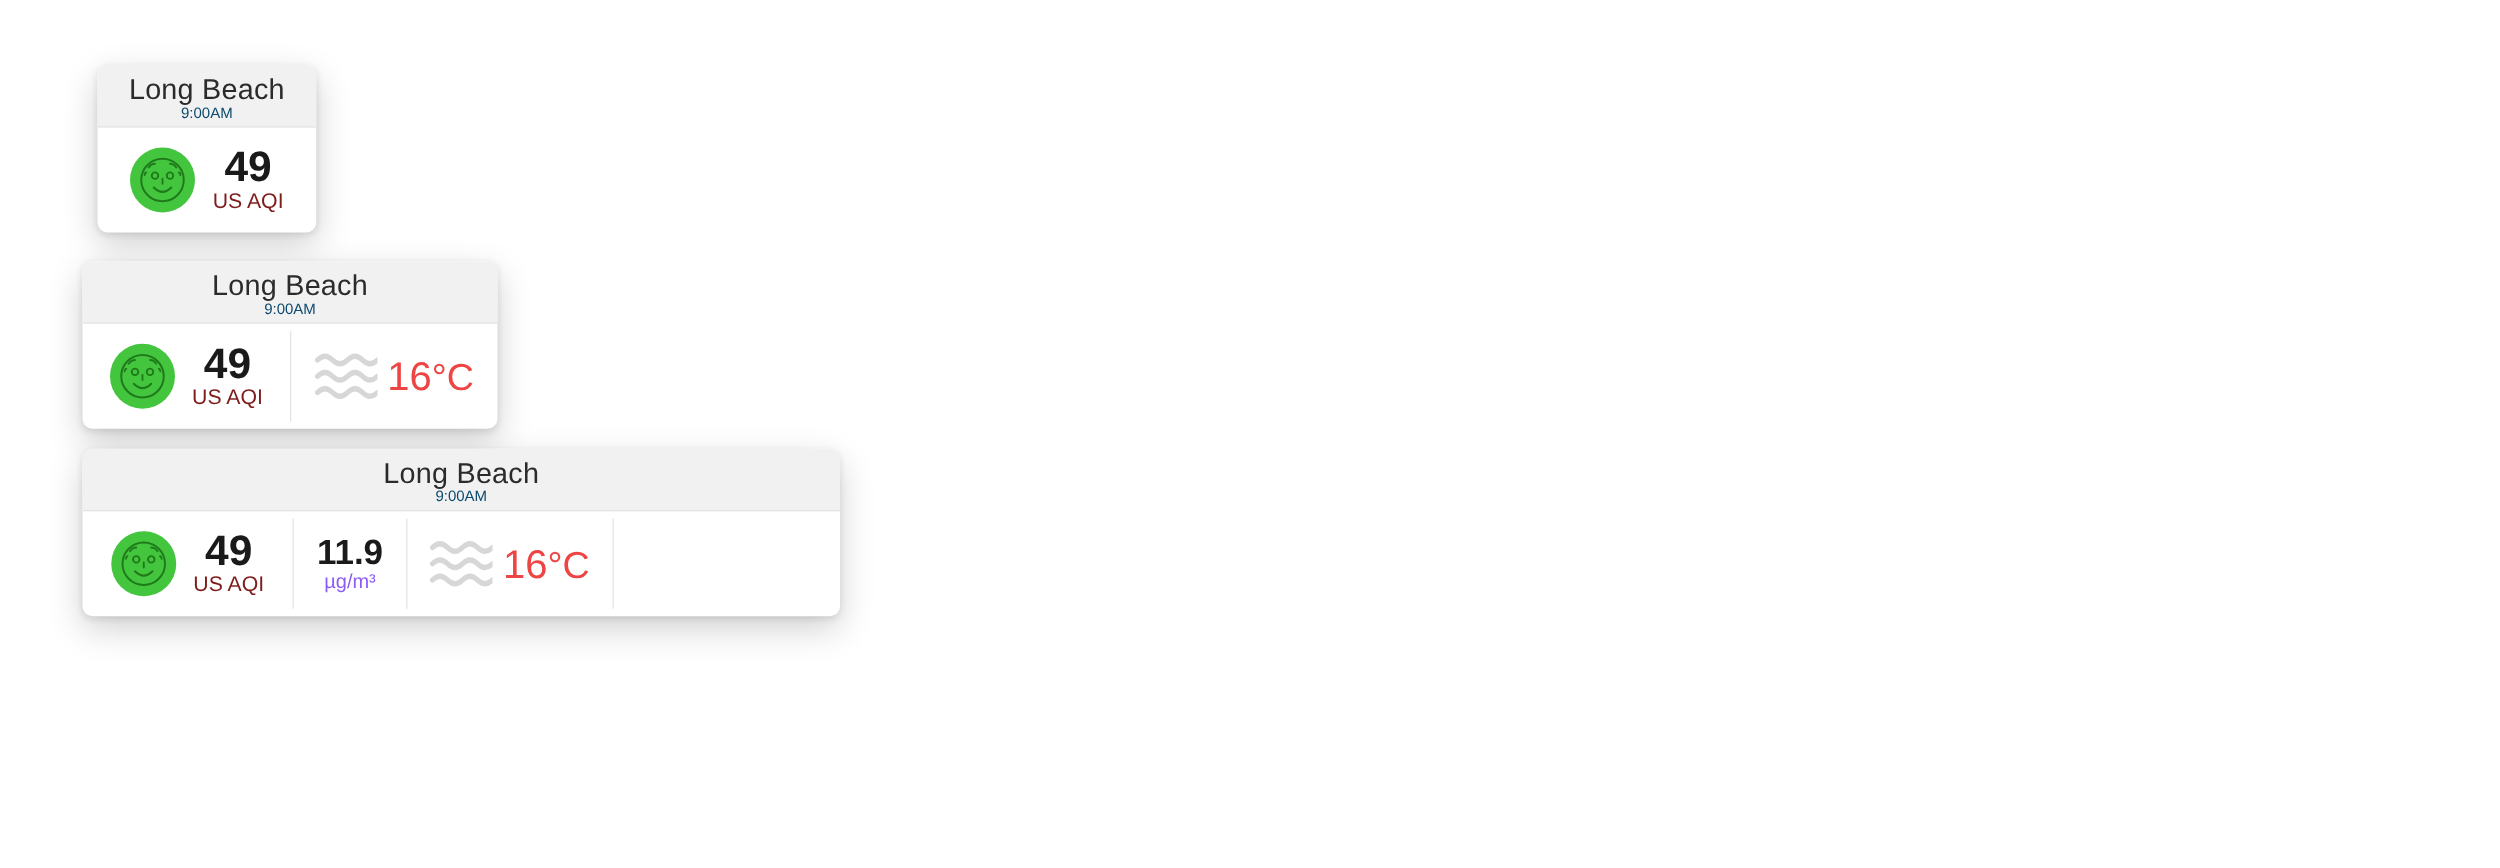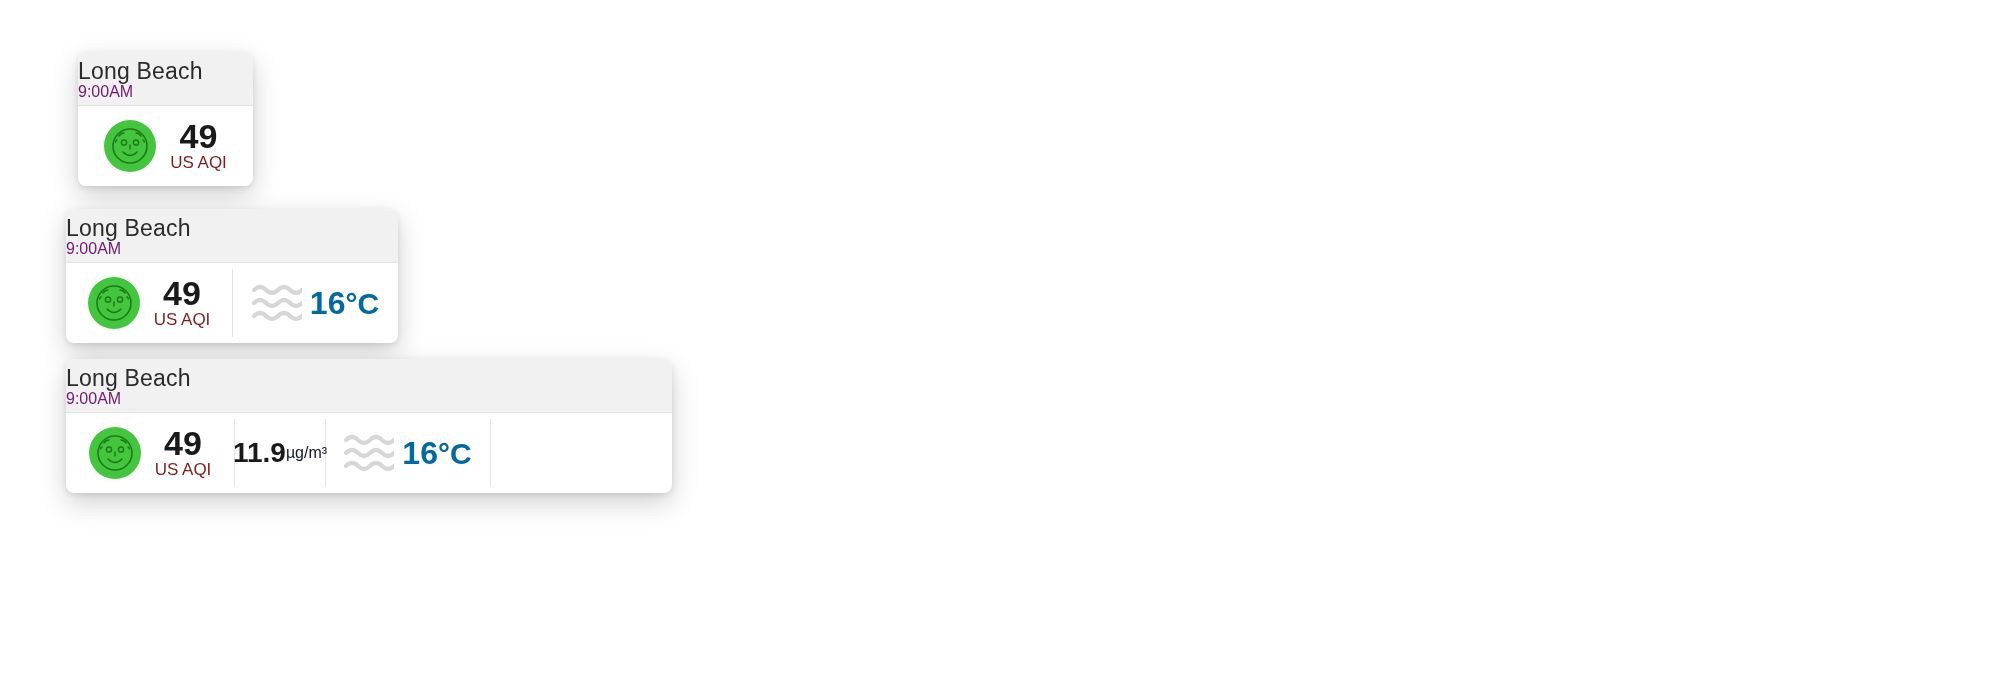--- a/index.html
+++ b/index.html
@@ -13,33 +13,33 @@
     position: absolute;
     background: #ffffff;
     border-radius: 8px;
     box-shadow: 0 10px 28px rgba(0,0,0,0.18), 0 2px 6px rgba(0,0,0,0.10);
     overflow: hidden;
     display: flex;
     flex-direction: column;
   }
   .widget-header {
     background: #f1f1f1;
-    text-align: left;
+    text-align: center;
     padding: 6px 0 4px 0;
     border-bottom: 1px solid #e3e3e3;
   }
   .widget-title {
     font-size: 23px;
     font-weight: 400;
     color: #2b2b2b;
     letter-spacing: 0.2px;
   }
   .widget-time {
-    font-size: 16px;
-    color: #701a75;
+    font-size: 12px;
+    color: #0c4a6e;
     margin-top: -2px;
   }
   .widget-body {
     display: flex;
     flex: 1;
     align-items: stretch;
   }
   .cell {
     display: flex;
     align-items: center;
@@ -58,27 +58,27 @@
     width: 52px; height: 52px;
     border-radius: 50%;
     background: #43c53d;
     display: flex; align-items: center; justify-content: center;
     flex: none;
   }
   .aqi-text { text-align: center; }
   .aqi-value { font-size: 34px; font-weight: 700; color: #1a1a1a; line-height: 1; }
   .aqi-label { font-size: 17px; font-weight: 300; color: #7f1d1d; margin-top: 0px; }
   
-  .pm-cell { flex-direction: row; padding: 0 16px; }
+  .pm-cell { flex-direction: column; padding: 0 16px; }
   .pm-value { font-size: 28px; font-weight: 700; color: #1a1a1a; line-height: 1.05; }
-  .pm-unit { font-size: 16px; font-weight: 300; color: #0f172a; }
+  .pm-unit { font-size: 16px; font-weight: 300; color: #8b5cf6; }
   
   .temp-cell { gap: 8px; padding: 0 14px; }
   .waves { display:flex; flex-direction:column; gap:2px; }
-  .temp-value { font-size: 32px; font-weight: 700; color: #0369a1; }
+  .temp-value { font-size: 32px; font-weight: 400; color: #ef4444; }
   .temp-value .deg { font-size: 30px; }
   
   .humid-cell { gap: 12px; padding: 0 16px; }
   .humid-value { font-size: 32px; font-weight: 700; color: #222; }
   .humid-value .pct { font-weight: 400; }
 
   
   #widget-small  { left: 78px;  top: 52px;  width: 175px; height: 134px; }
   #widget-small .widget-body .aqi-cell { flex:1; }
 

